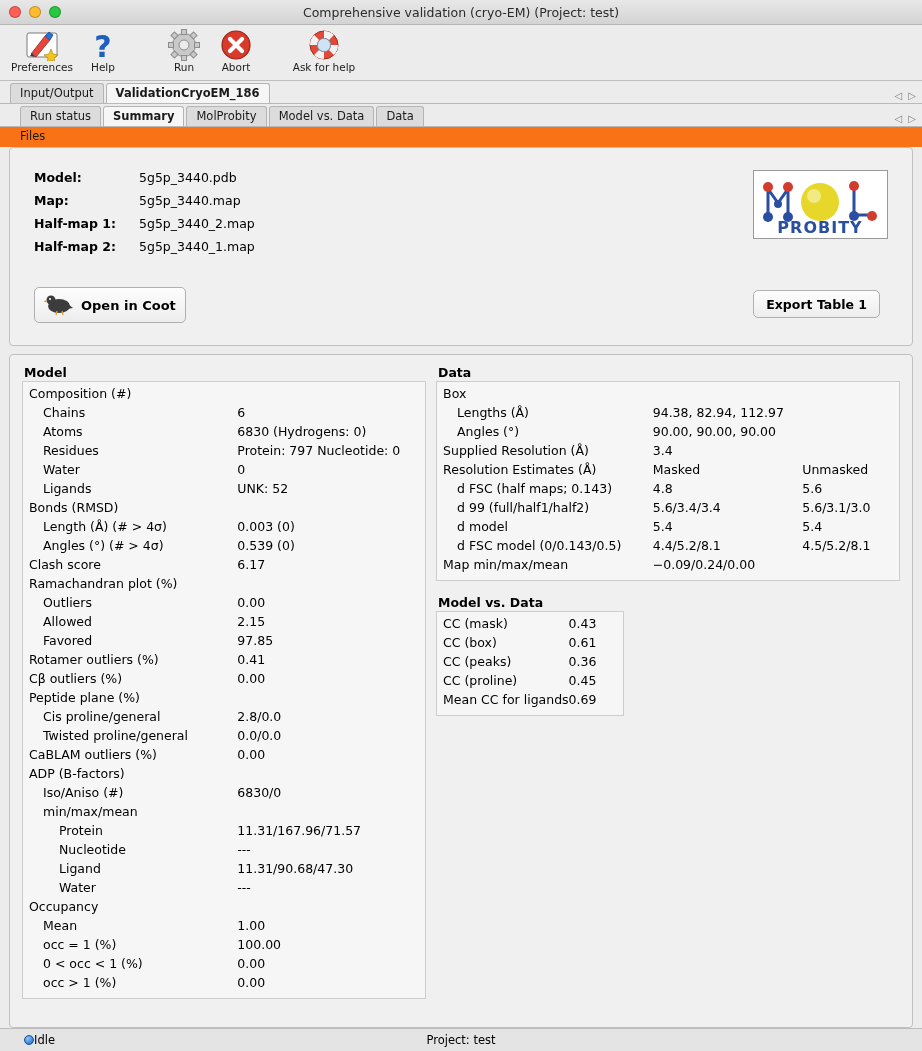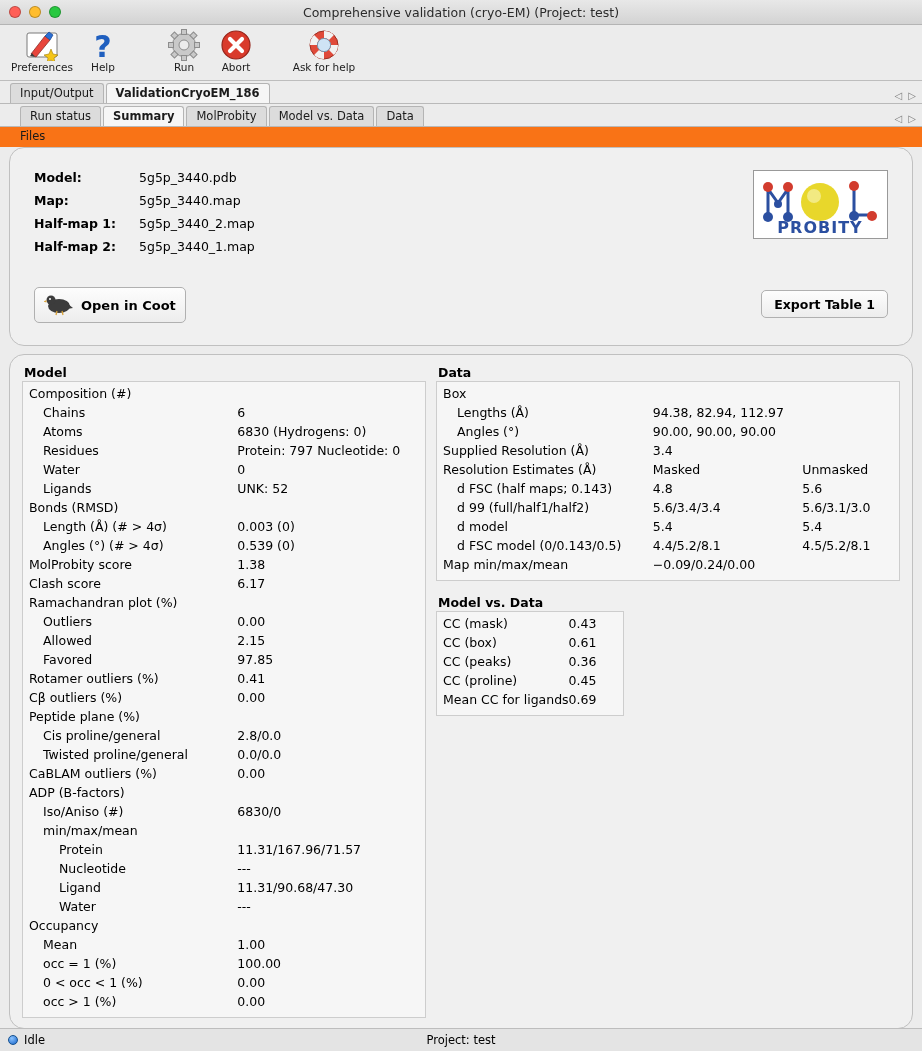--- a/index.html
+++ b/index.html
@@ -150,21 +150,21 @@
     flex: 1 1 auto;
     padding: 0 9px;
     display: flex;
     flex-direction: column;
     gap: 8px;
     overflow: hidden;
   }
   .panel {
     background: #f0f0f0;
     border: 1px solid #c0c0c0;
-    border-radius: 15px;
+    border-radius: 4px;
   }
   .files-panel {
     height: 197px;
     position: relative;
     flex: 0 0 auto;
   }
   .file-rows {
     position: absolute;
     top: 22px;
     left: 24px;
@@ -202,21 +202,21 @@
     align-items: center;
     gap: 7px;
     padding-left: 9px;
     box-sizing: border-box;
     font-size: 13px;
     font-weight: bold;
     cursor: default;
   }
   .export-table {
     position: absolute;
-    right: 24px;
+    right: 32px;
     bottom: 27px;
     height: 26px;
     background: linear-gradient(#fdfdfd, #ededed);
     border: 1px solid #b0b0b0;
     border-radius: 5px;
     display: flex;
     align-items: center;
     padding: 0 12px;
     font-size: 12.5px;
     font-weight: bold;
@@ -276,22 +276,21 @@
     border-top: 1px solid #bdbdbd;
     display: flex;
     align-items: center;
     font-size: 11.5px;
     flex: 0 0 auto;
     position: relative;
   }
   .status-left {
     display: flex;
     align-items: center;
-    gap: 6px;
-    padding-left: 8px;
+    padding-left: 24px;
   }
   .status-led {
     width: 10px;
     height: 10px;
     border-radius: 50%;
     background: radial-gradient(circle at 35% 30%, #8bc4ff, #1763c9);
     border: 1px solid #13508f;
     box-sizing: border-box;
   }
   .status-project {
@@ -515,24 +514,20 @@
                 </tr>
             <tr>
                   <td class="k ind1">Length (Å) (# &gt; 4σ)</td>
                   <td class="v">0.003 (0)</td>
                 </tr>
             <tr>
                   <td class="k ind1">Angles (°) (# &gt; 4σ)</td>
                   <td class="v">0.539 (0)</td>
                 </tr>
             <tr>
-                  <td class="k ind0">MolProbity score</td>
-                  <td class="v">1.38</td>
-                </tr>
-            <tr>
                   <td class="k ind0">Clash score</td>
                   <td class="v">6.17</td>
                 </tr>
             <tr>
                   <td class="k ind0">Ramachandran plot (%)</td>
                   <td class="v"></td>
                 </tr>
             <tr>
                   <td class="k ind1">Outliers</td>
                   <td class="v">0.00</td>

